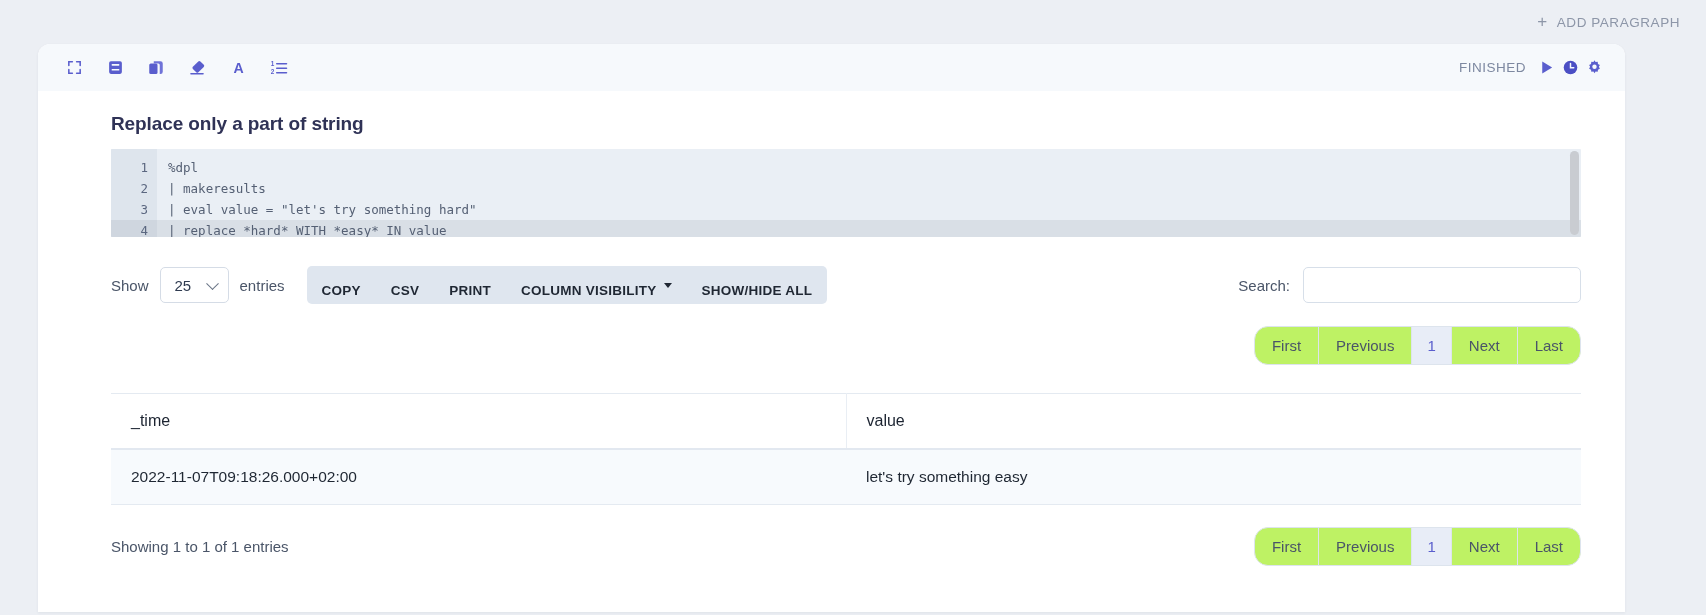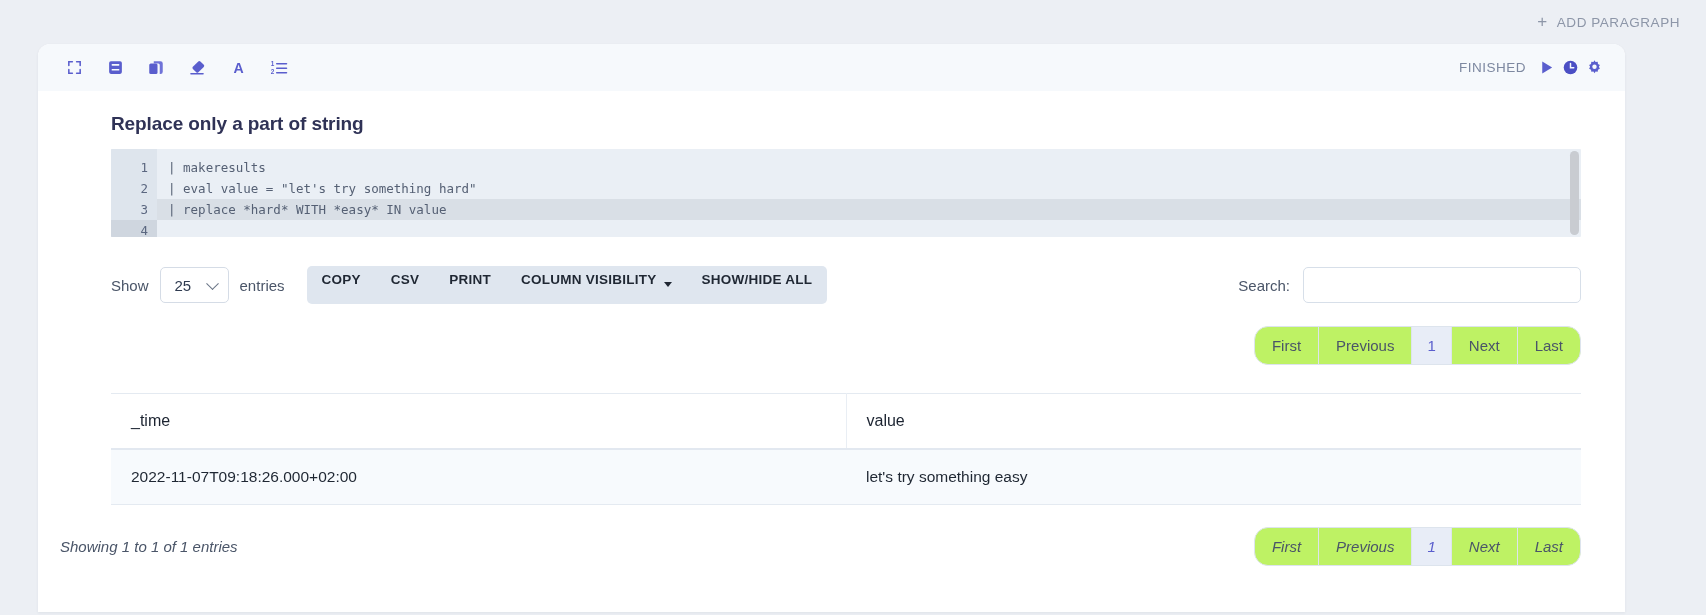--- a/index.html
+++ b/index.html
@@ -197,21 +197,21 @@
     align-items: center;
     background: #dfe6ef;
     border-radius: 5px;
     height: 38px;
     overflow: hidden;
   }
   .btn-group .gbtn {
     padding: 8px 15px;
     height: 20px;
     display: flex;
-    align-items: flex-end;
+    align-items: flex-start;
     gap: 7px;
     font-size: 13.5px;
     font-weight: bold;
     letter-spacing: .25px;
     color: #1f2733;
     cursor: pointer;
     white-space: nowrap;
   }
   .gbtn .dcaret {
     width: 0; height: 0;
@@ -298,25 +298,25 @@
     color: #1f2733;
     padding: 18px 0 18px 20px;
     background: #f7fafd;
     border-bottom: 1px solid #e4eaf1;
   }
   .col-time { width: 50%; }
 
   
   .tfooter {
     margin-top: 22px;
+    margin-left: 51px;
     margin-right: 22px;
     display: flex;
     align-items: center;
     justify-content: space-between;
-    font-style: italic;
   }
   .showing-text { font-size: 15px; color: #4a5568; }
 </style>
 </head>
 <body>
 
 <div class="topbar">
   <div class="add-paragraph">
     <span class="plus">+</span>
     <span>ADD PARAGRAPH</span>
@@ -402,20 +402,21 @@
     <div class="para-title">Replace only a part of string</div>
 
     <div class="editor">
       <div class="gutter">
         <div class="ln">1</div>
         <div class="ln">2</div>
         <div class="ln">3</div>
         <div class="ln active">4</div>
       </div>
       <div class="codelines">
+        <div class="cl">%dpl</div>
         <div class="cl">| makeresults</div>
         <div class="cl">| eval value = "let's try something hard"</div>
         <div class="cl active">| replace *hard* WITH *easy* IN value</div>
       </div>
       <div class="editor-scrollbar">
         <div class="thumb"></div>
       </div>
     </div>
 
     <div class="controls">

